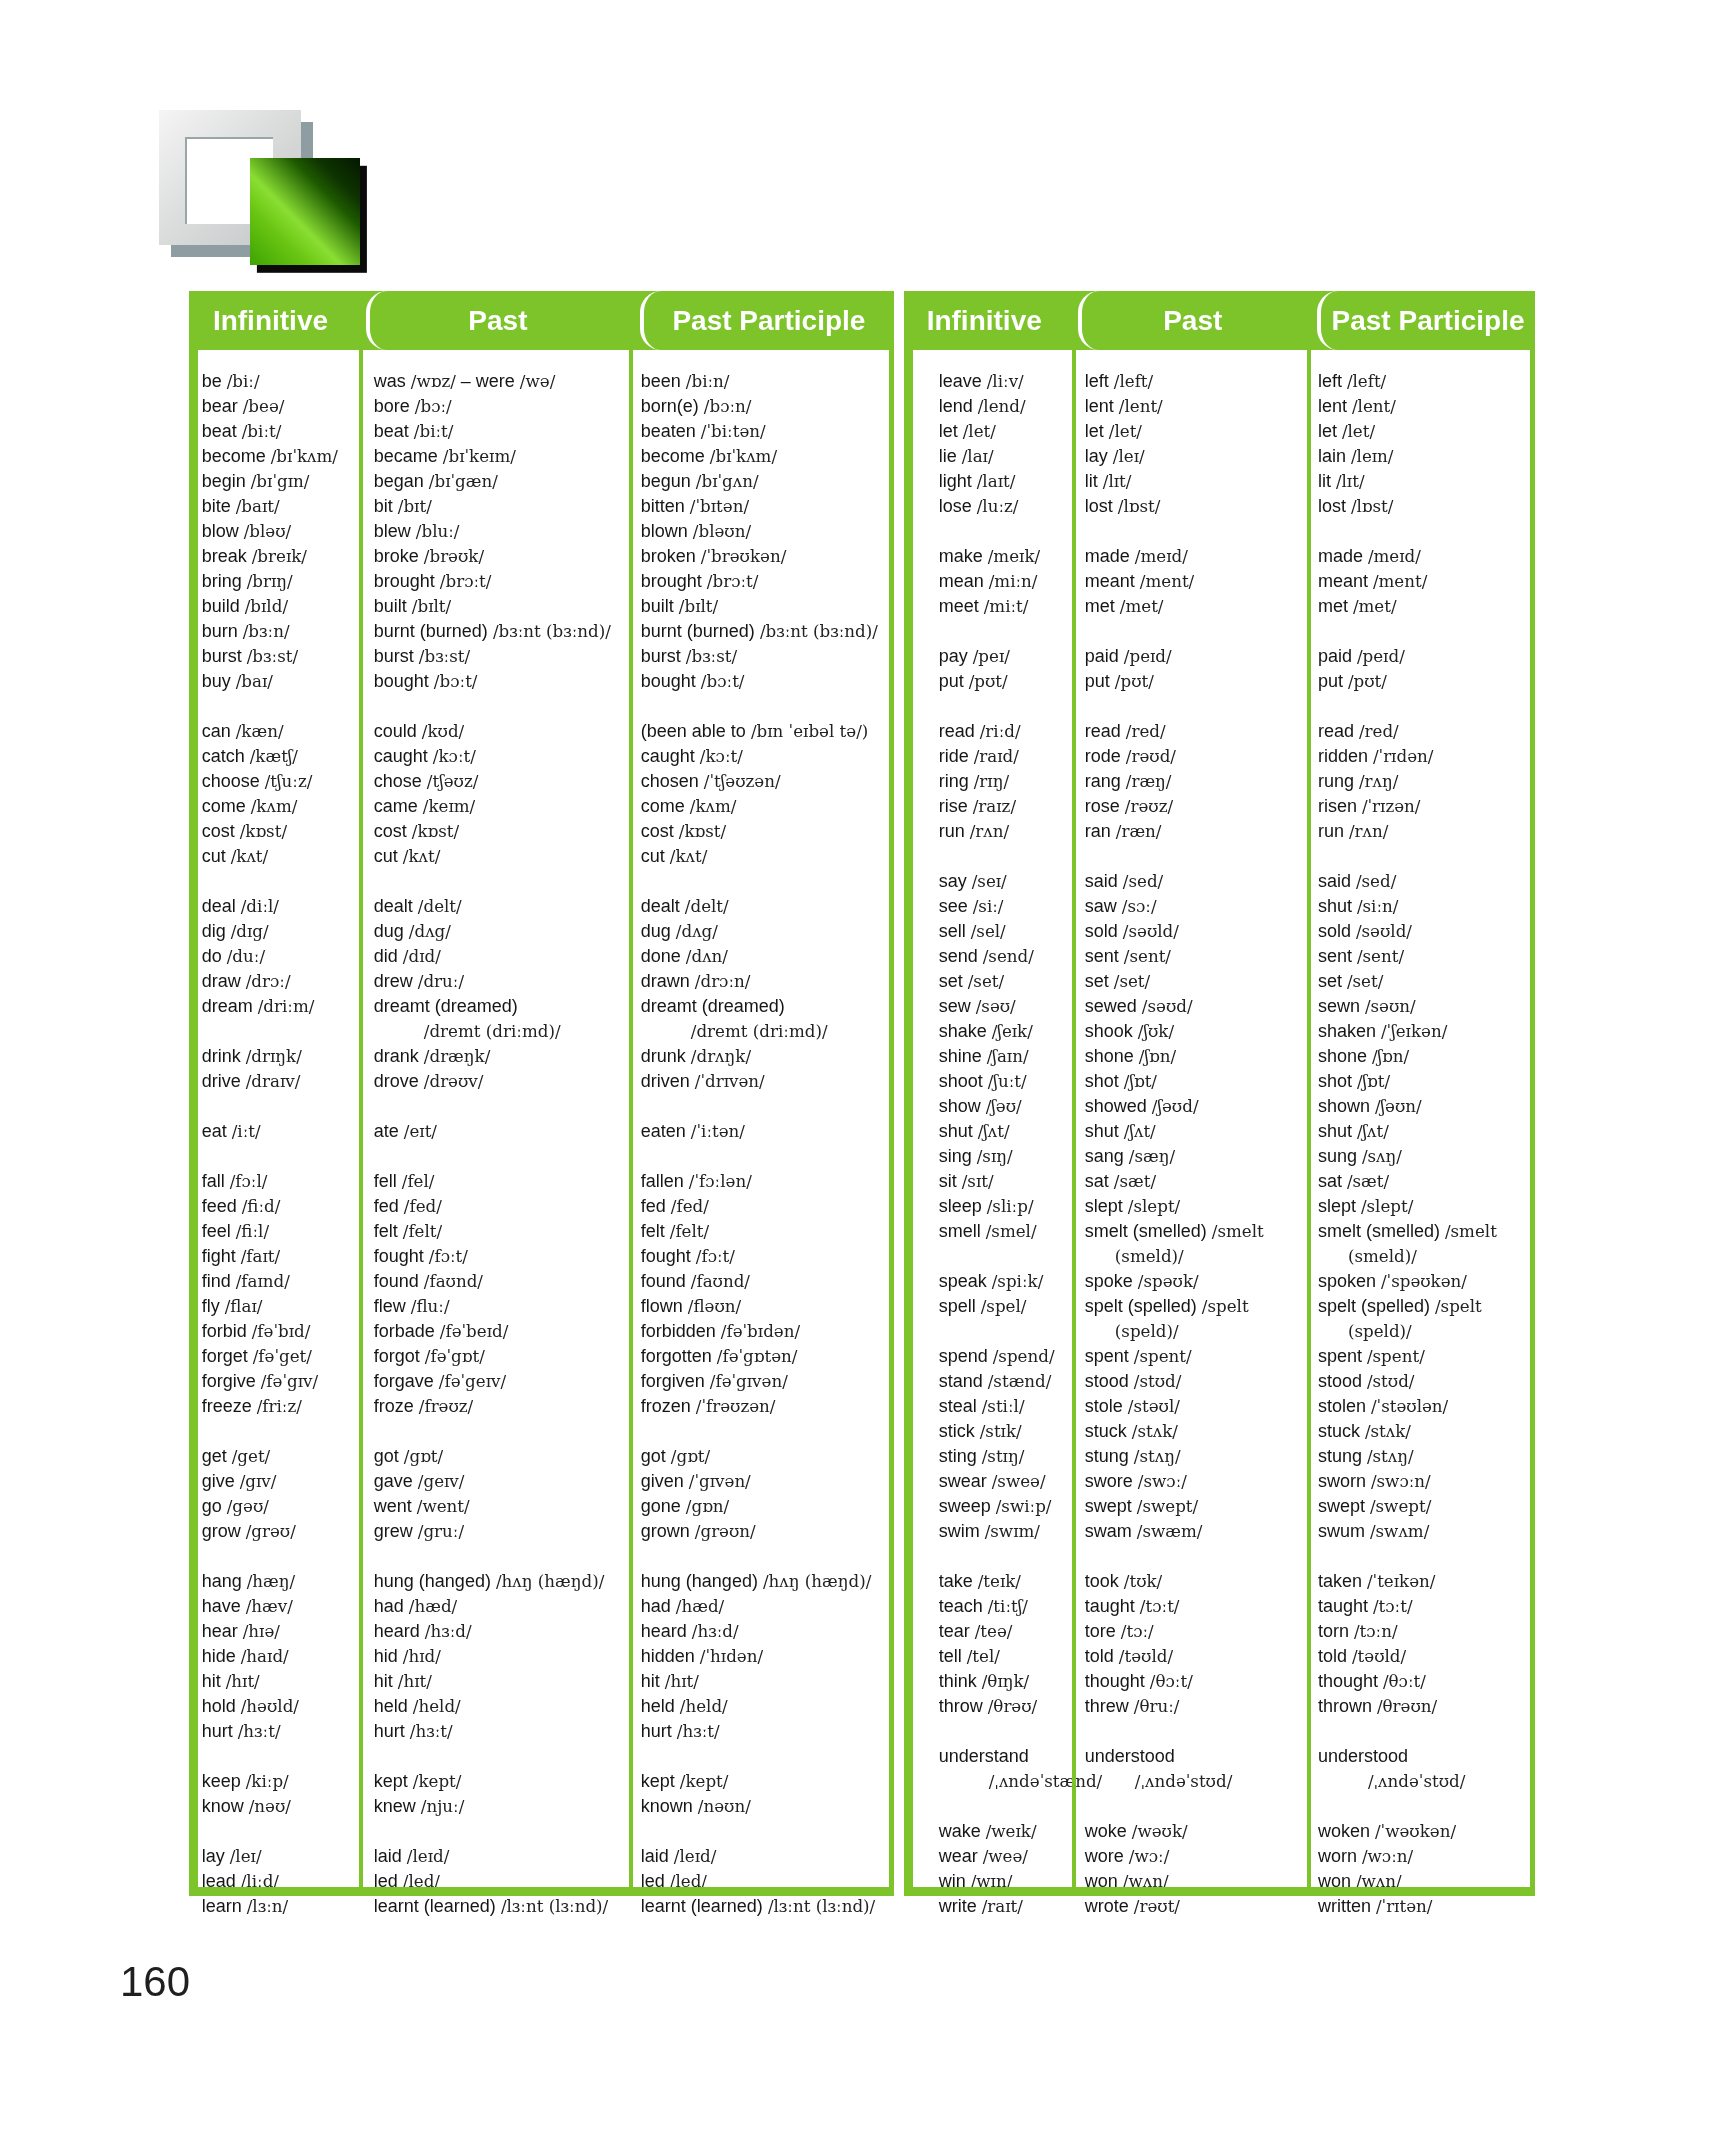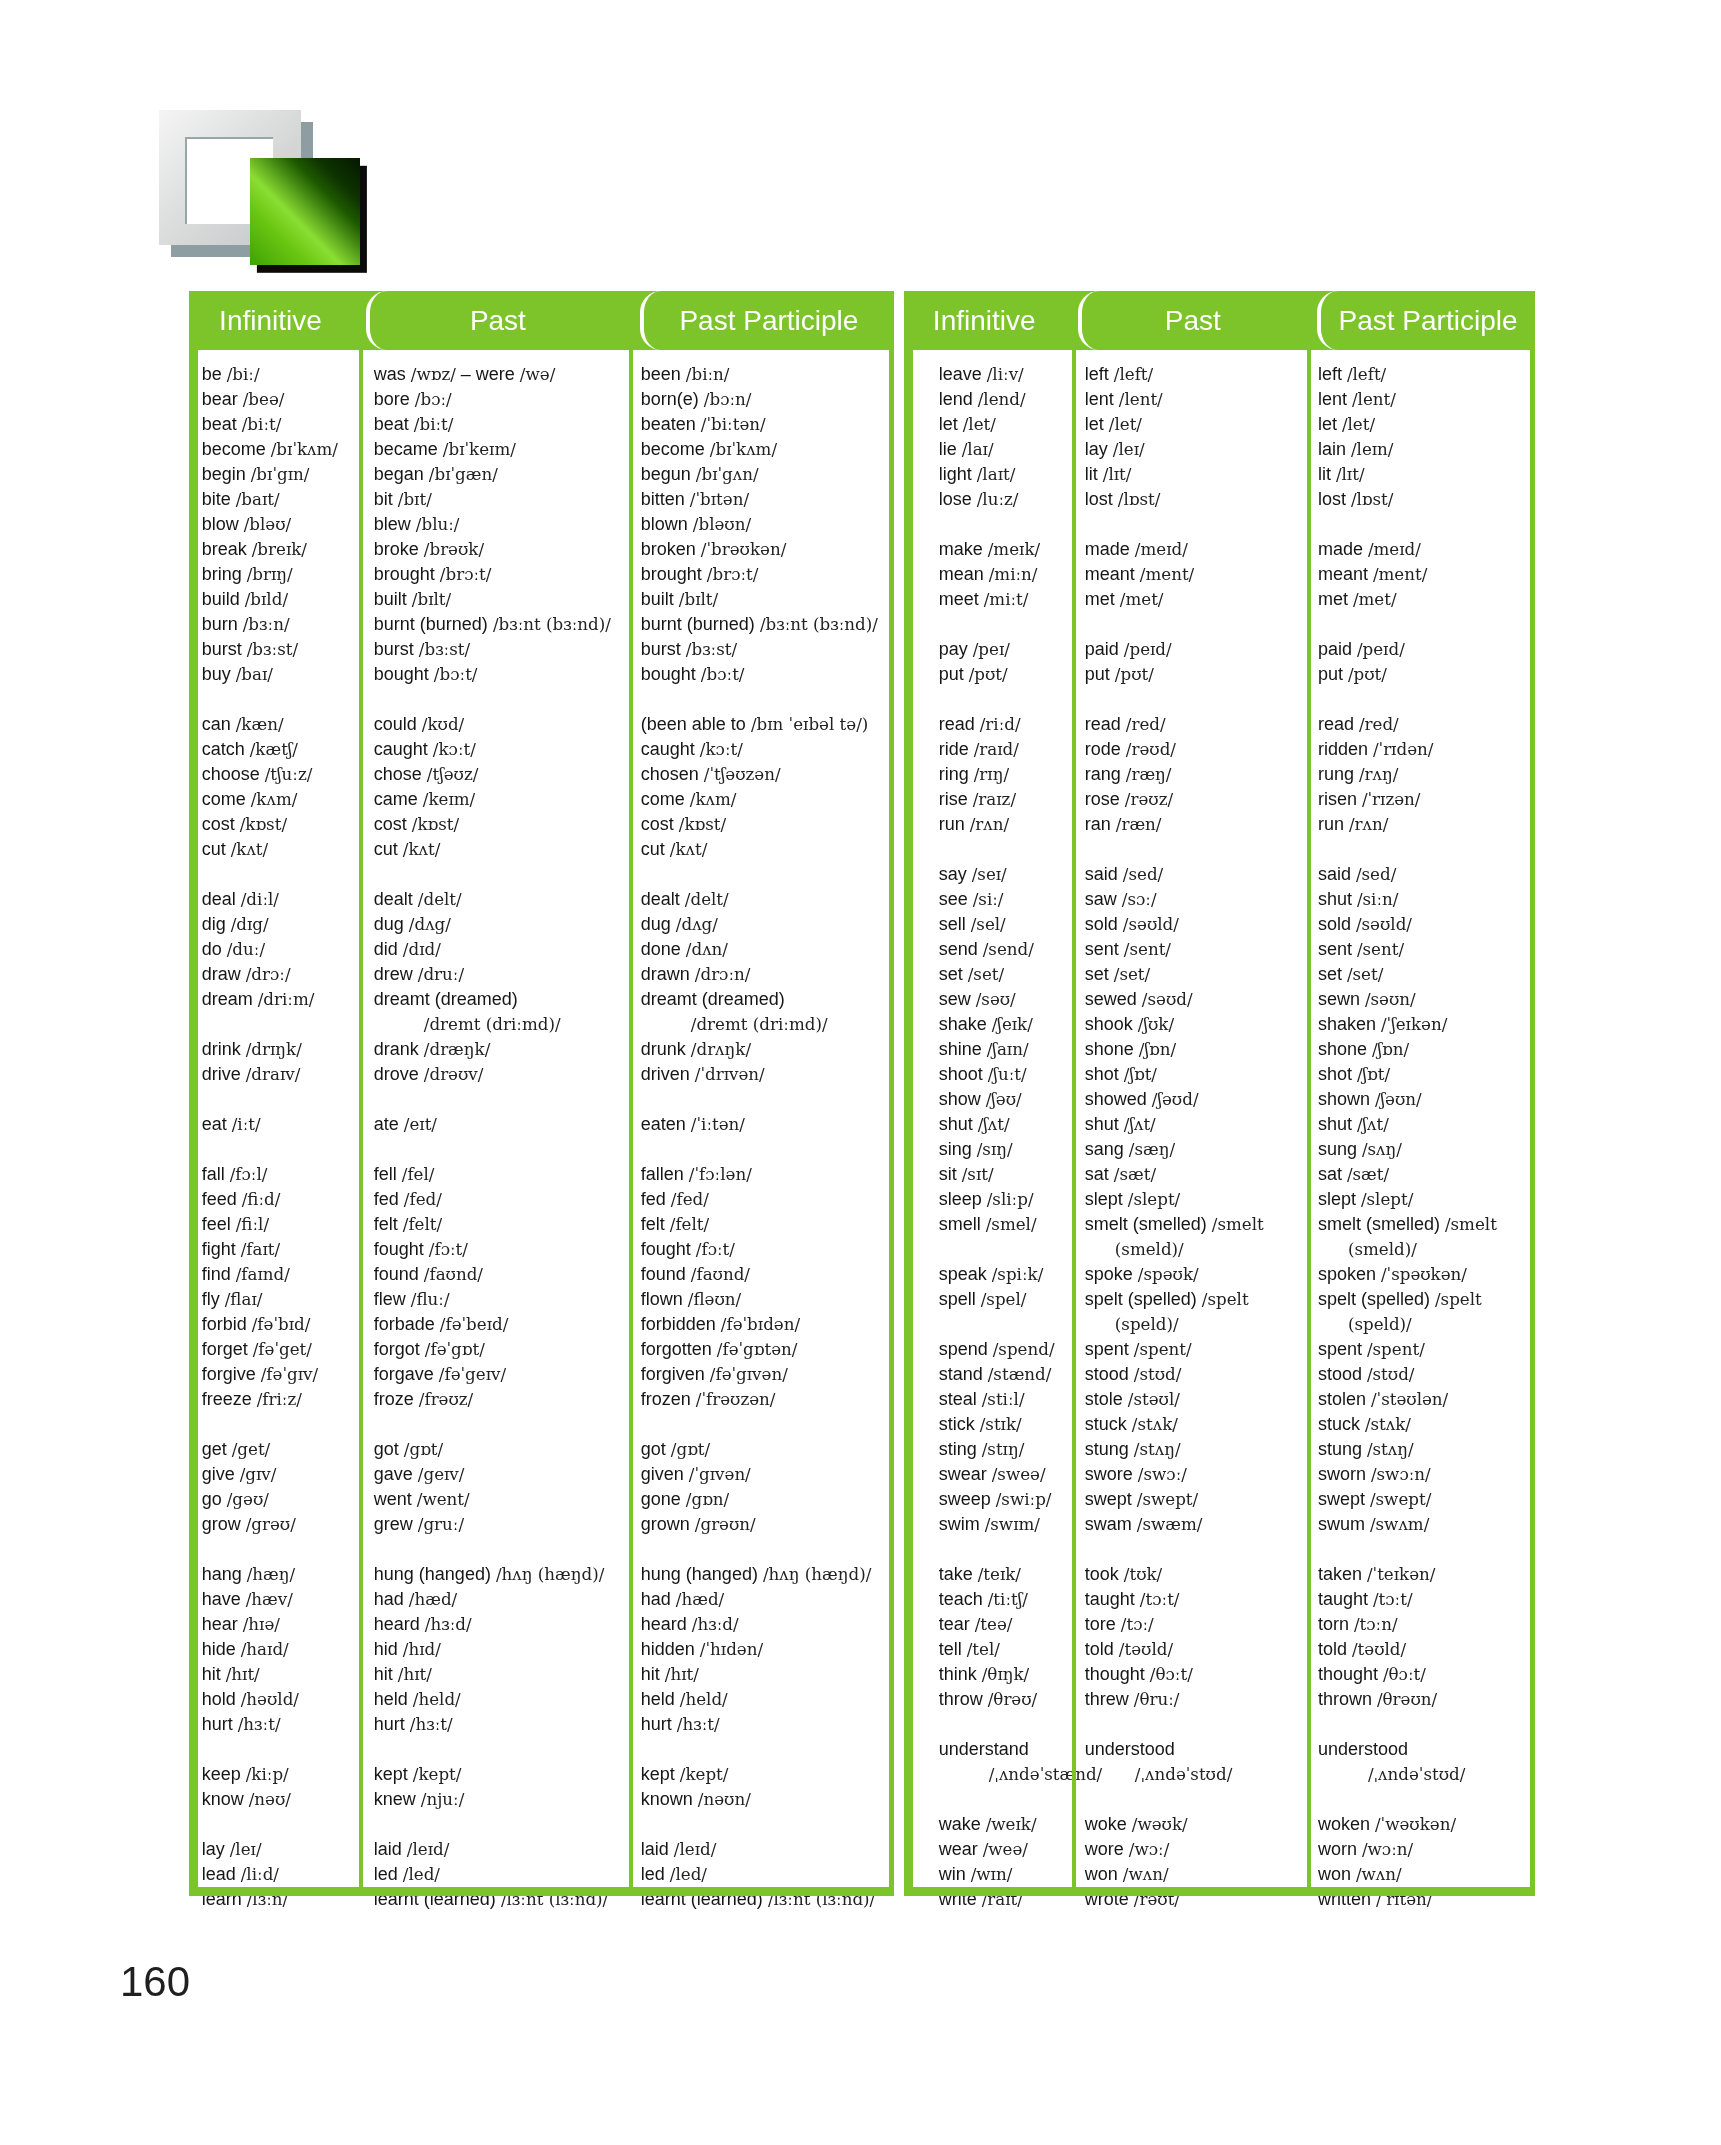--- a/index.html
+++ b/index.html
@@ -16,35 +16,35 @@
               background:linear-gradient(45deg,#3da303 0%,#6cc713 28%,#8ade33 42%,#1e5a00 68%,#0e3300 80%,#041800 100%);
               box-shadow:6.9px 7.8px 0 #0a0a0a;}
   
   .title{position:absolute;left:380px;top:192px;margin:0;font-size:67px;font-weight:bold;
          letter-spacing:-2px;color:#aeb2b4;font-family:"Liberation Sans",sans-serif;}
   
   .vtable{position:absolute;top:291px;}
   .vtable-left{left:189px;width:705px;}
   .vtable-right{left:904px;width:631px;}
   .thead{position:relative;height:59px;background:#7cc42a;display:flex;}
-  .th{height:59px;line-height:59px;text-align:center;color:#ffffff;font-weight:normal;
+  .th{height:59px;line-height:59px;text-align:center;color:#ffffff;font-weight:bold;
       font-size:28px;box-sizing:border-box;border-radius:21px;}
   .th + .th{border-left:4.9px solid #ffffff;margin-left:14px;}
   .vtable-left  .th1{width:170px}.vtable-left  .th2{width:271px}.vtable-left  .th3{width:265px}
   .vtable-right .th1{width:168px}.vtable-right .th2{width:235px}.vtable-right .th3{width:228px}
   .tbody{position:relative;height:1546px;background:#ffffff;}
   .bleft,.bright,.bbottom,.vline{position:absolute;background:#7cc42a;}
   .bleft{left:0;top:0;bottom:0;width:8.8px;}
   .vtable-left  .bright{left:700px;top:0;bottom:0;width:4.9px;}
   .vtable-right .bright{left:626px;top:0;bottom:0;width:4.9px;}
   .bbottom{left:0;right:0;bottom:0;height:8.8px;}
   .vline{top:0;bottom:8.8px;width:3.9px;}
   .vtable-left  .vl1{left:170px}.vtable-left  .vl2{left:440px}
   .vtable-right .vl1{left:168px}.vtable-right .vl2{left:403px}
-  .col{position:absolute;top:0;box-sizing:border-box;padding-top:14px;}
+  .col{position:absolute;top:0;box-sizing:border-box;padding-top:21px;}
   .vtable-left  .c0{left:0;   width:170px;padding-left:12.7px;}
   .vtable-left  .c1{left:173px;width:263px;padding-left:11.8px;}
   .vtable-left  .c2{left:444px;width:278px;padding-left:7.8px;}
   .vtable-right .c0{left:0;   width:168px;padding-left:14.7px;margin-left:20px;}
   .vtable-right .c1{left:172px;width:231px;padding-left:8.8px;}
   .vtable-right .c2{left:407px;width:224px;padding-left:6.9px;}
   .line{height:25px;white-space:pre;overflow:visible;}
   .w  {font-family:"Liberation Sans",sans-serif;font-size:18px;color:#161616;}
   .ipa{font-family:"DejaVu Serif","DejaVu Sans",serif;font-size:16.7px;color:#222222;}
   

